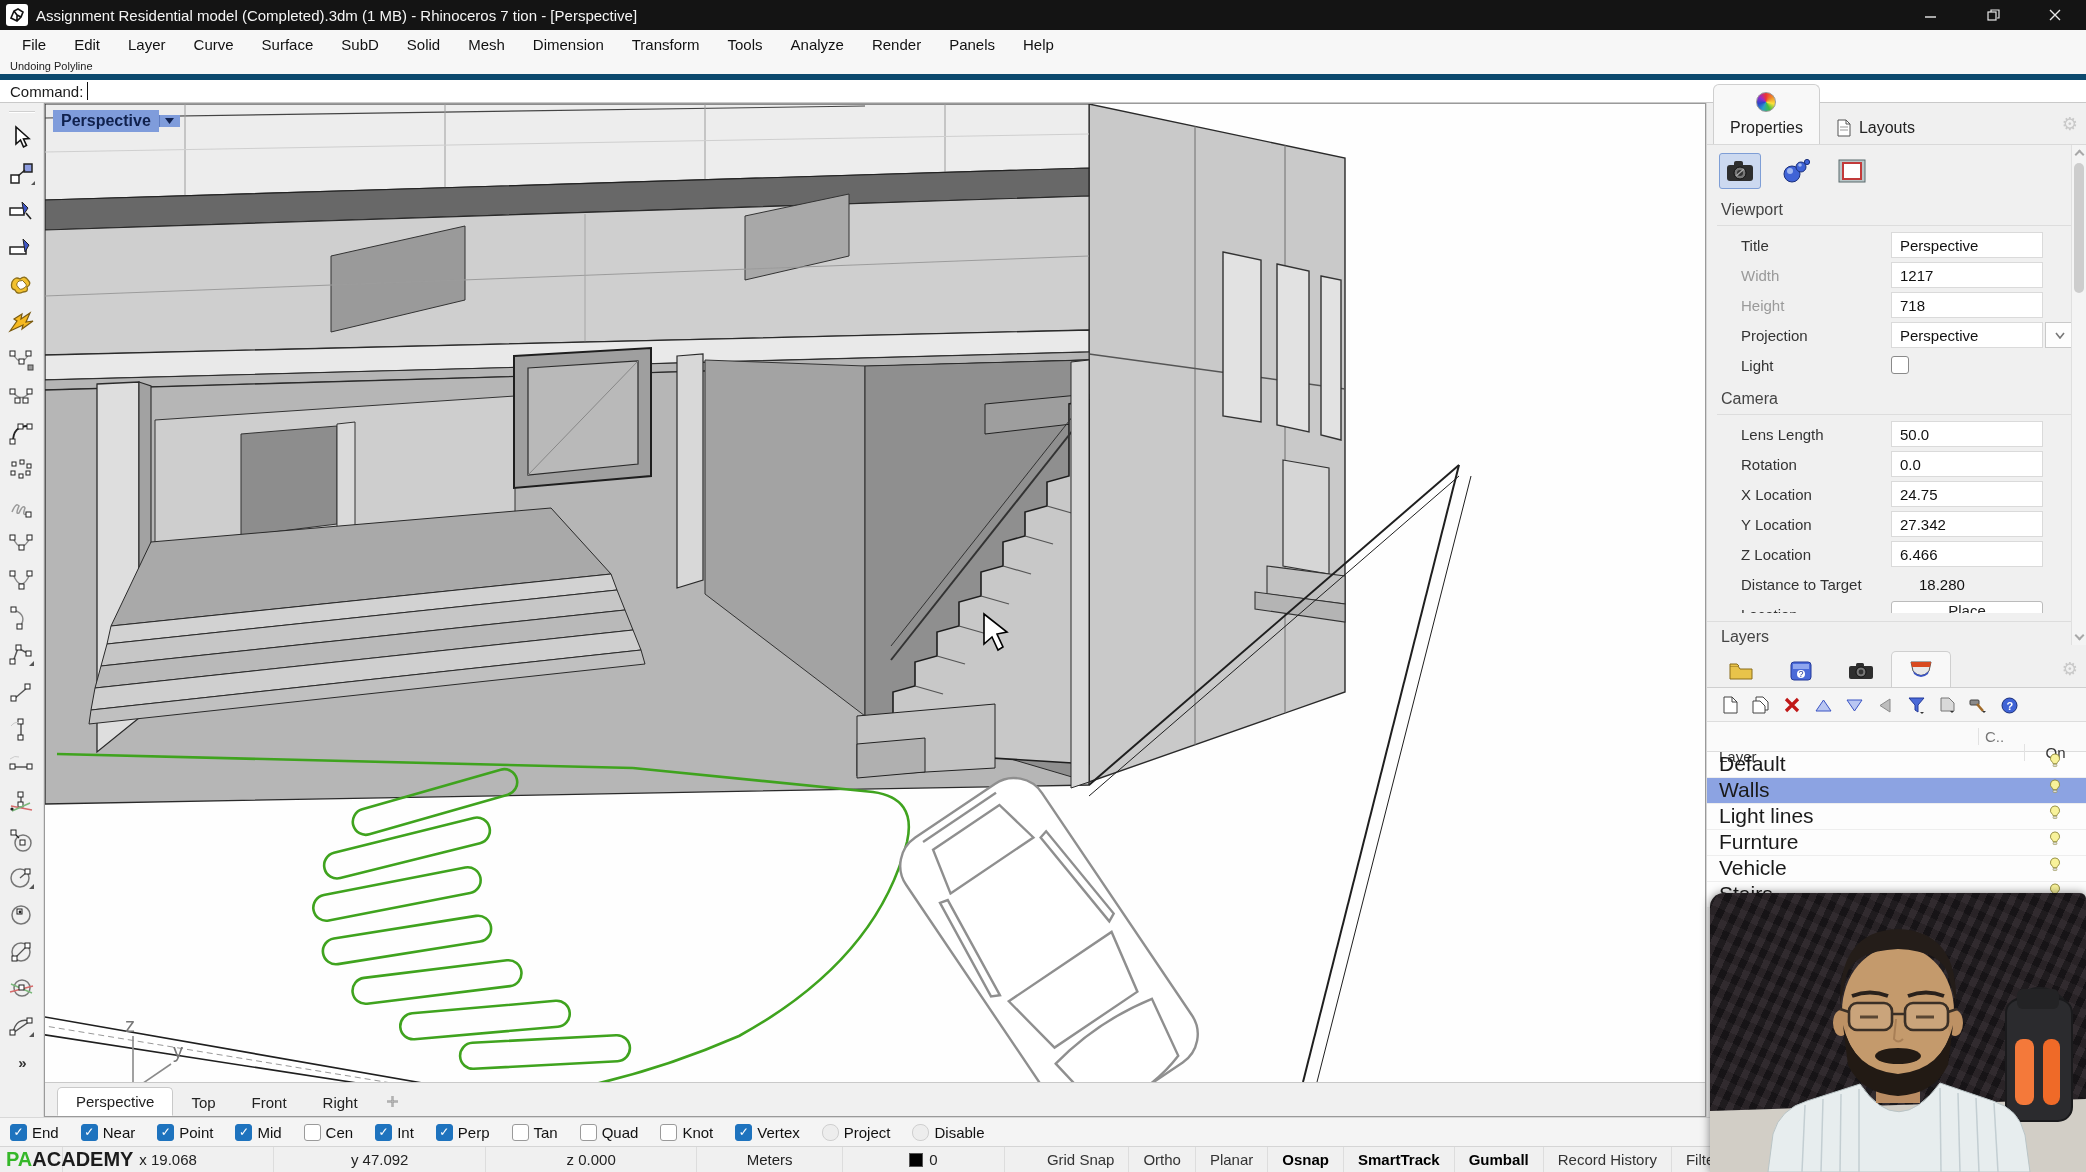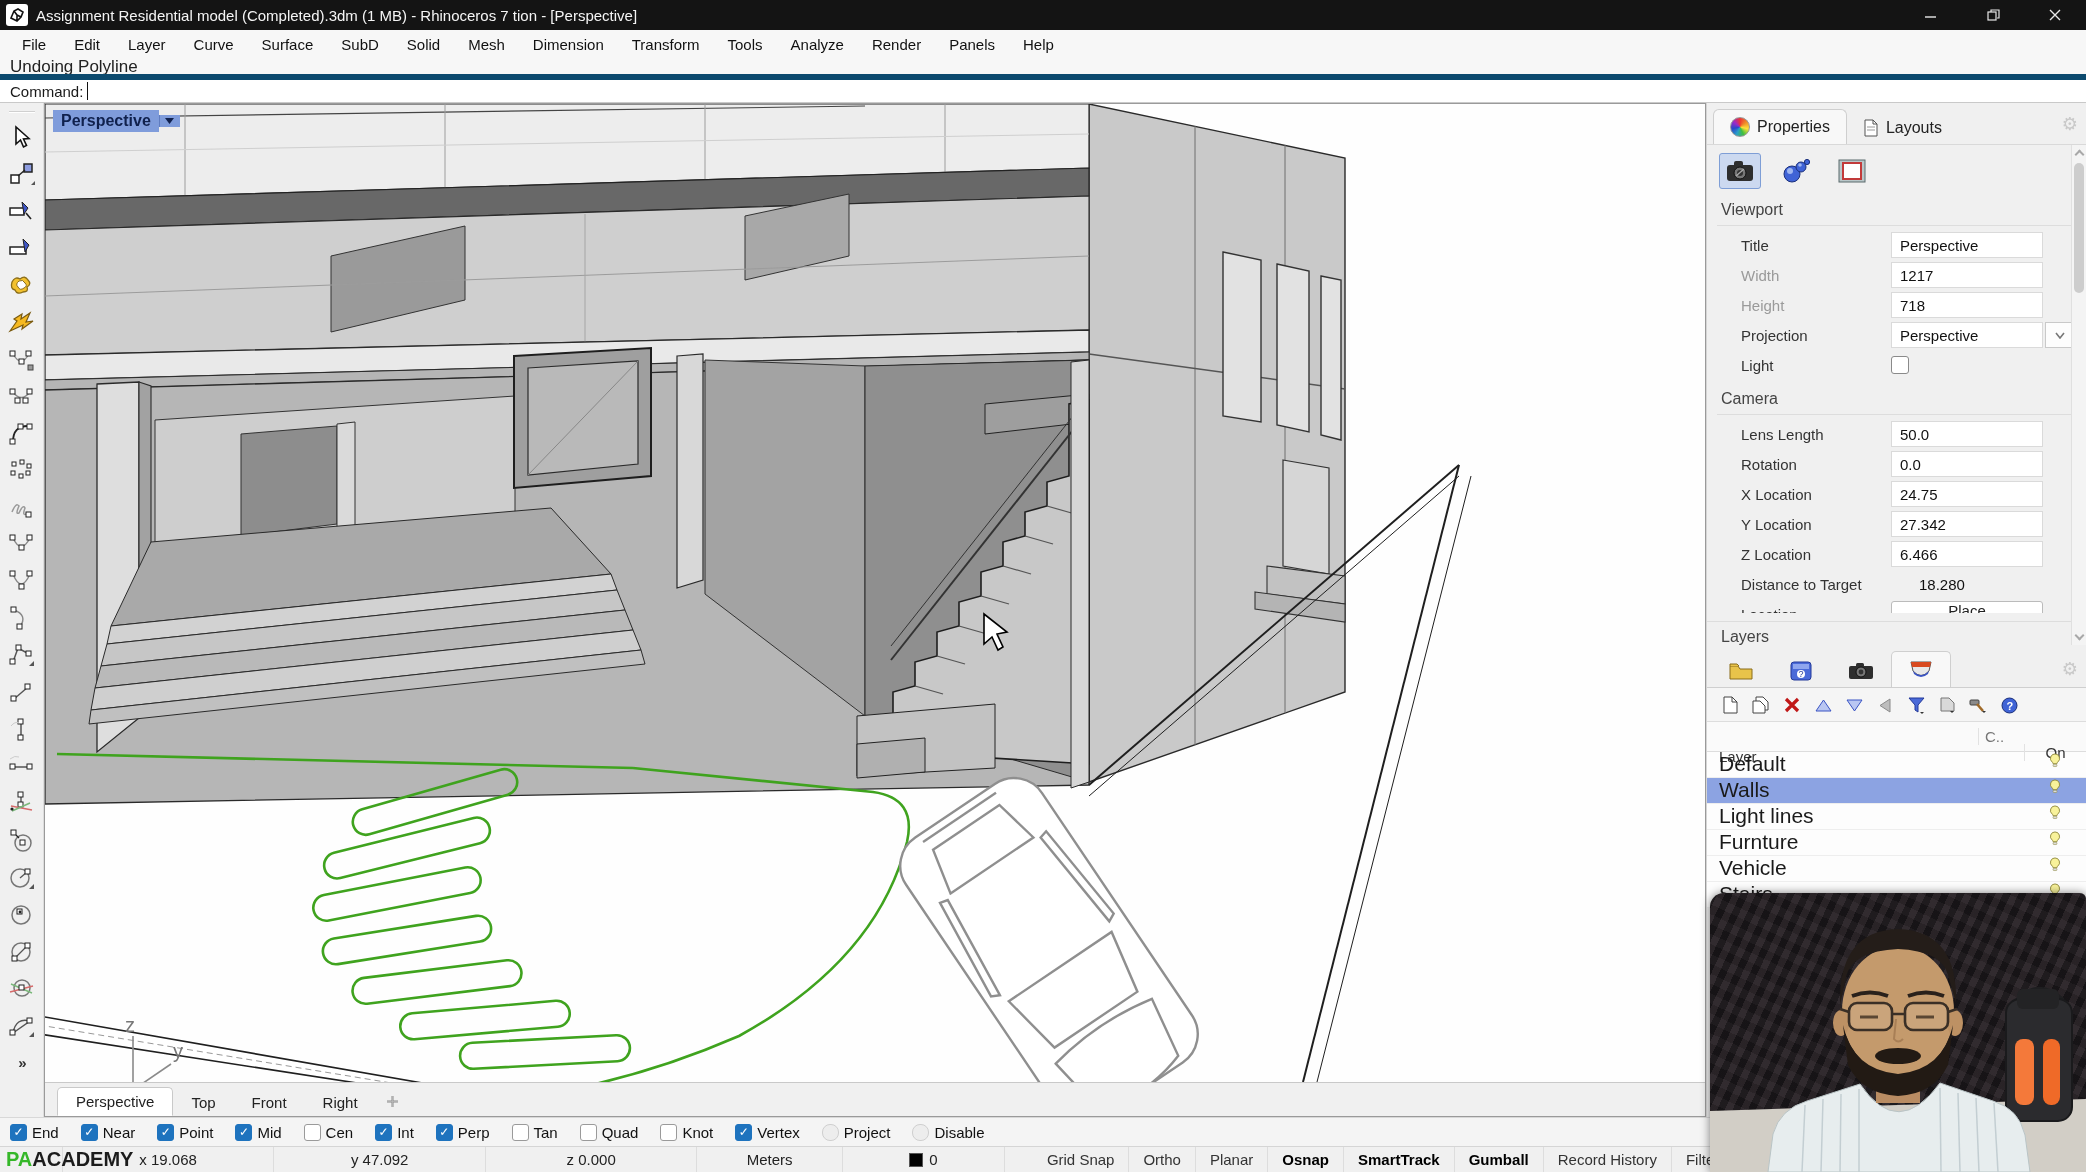--- a/index.html
+++ b/index.html
@@ -12,21 +12,21 @@
   .titlebar .t { font-size:15px; white-space:nowrap; }
   .wincontrols { margin-left:auto; display:flex; height:100%; }
   .wbtn { width:62px; height:100%; display:flex; align-items:center; justify-content:center; color:#e8e8e8; font-size:14px; }
   .wbtn svg { display:block; }
 
   
   .menubar { position:absolute; left:0; top:30px; width:2086px; height:30px; background:#f7f7f7; display:flex; align-items:center; padding-left:8px; border-bottom:1px solid #e3e3e3; }
   .menubar .mi { padding:4px 14px; font-size:15px; color:#111; cursor:default; }
 
   
-  .cmdhist { position:absolute; left:0; top:59px; width:2086px; height:15px; overflow:hidden; background:#f7f7f7; font-size:17px; color:#222; padding-left:10px; line-height:15px; }
+  .cmdhist { position:absolute; left:0; top:59px; width:2086px; height:15px; overflow:hidden; background:#f7f7f7; font-size:11px; color:#222; padding-left:10px; line-height:15px; }
   .cmdline { position:absolute; left:0; top:74px; width:2086px; height:29px; background:#fff; border-top:6px solid #0c4a6e; border-bottom:1px solid #c9c9c9; display:flex; align-items:center; padding-left:10px; font-size:15px; }
   .caret { display:inline-block; width:1px; height:18px; background:#111; margin-left:4px; }
 
   
   .lefttb { position:absolute; left:0; top:103px; width:44px; height:1014px; background:#f0f0f0; border-right:1px solid #dcdcdc; display:flex; flex-direction:column; align-items:center; padding-top:8px; }
   .lefttb .grip { width:26px; border-top:1px solid #d0d0d0; border-bottom:1px solid #fff; margin-bottom:6px; }
   .tbi { width:34px; height:37px; display:flex; align-items:center; justify-content:center; }
   .tbi svg { width:27px; height:27px; }
   .morechev { font-size:15px; color:#333; font-weight:bold; letter-spacing:-2px; }
 
@@ -38,21 +38,21 @@
   .vplabel .dd { background:#7f9cdb; border-left:1px solid #5f7cc0; padding:2px 5px; display:flex; align-items:center; }
   .vptabs { position:absolute; left:0; bottom:0; width:1660px; height:34px; background:#f0f0f0; border-top:1px solid #c9c9c9; display:flex; align-items:flex-end; padding-left:12px; }
   .vtab { padding:5px 18px; font-size:15px; color:#222; }
   .vtab.active { background:#fff; border:1px solid #c9c9c9; border-bottom:1px solid #fff; border-radius:5px 5px 0 0; }
   .addview { padding:5px 10px; }
 
   
   .rightpanel { position:absolute; left:1706px; top:103px; width:380px; height:1014px; background:#f0f0f0; border-left:1px solid #d5d5d5; }
   .ptabs { display:flex; align-items:flex-end; height:42px; padding-left:6px; border-bottom:1px solid #d9d9d9; position:relative; }
   .ptab { display:flex; align-items:center; gap:7px; padding:7px 16px; font-size:16px; color:#222; }
-  .ptab.active { background:#f8f8f8; border:1px solid #cfcfcf; border-bottom:none; border-radius:6px 6px 0 0; }
+  .ptab.active { background:#f8f8f8; border:1px solid #cfcfcf; border-bottom:none; border-radius:6px 6px 0 0;flex-direction:column; }
   .gear { position:absolute; right:8px; top:10px; color:#c9c9c9; font-size:18px; }
   .colorwheel { width:20px; height:20px; border-radius:50%; background:conic-gradient(#e33, #ee8a2a, #ffe13a, #3fbf3f, #2a9ec9, #2a46c9, #9a2ac9, #e33); border:1px solid #999; }
   .ptoolbar { display:flex; gap:14px; padding:8px 0 8px 12px; }
   .ptool { width:42px; height:36px; display:flex; align-items:center; justify-content:center; border-radius:3px; }
   .ptool.sel { background:#ccd9f0; border:1px solid #7e9ed6; }
 
   .sect { padding:4px 0 2px 14px; font-size:16px; color:#444; }
   .sect-rule { border-top:1px solid #ddd; margin:4px 10px 4px 10px; }
   .prow { display:flex; align-items:center; height:30px; padding-left:34px; }
   .prow .lab { width:150px; font-size:15px; color:#333; }

